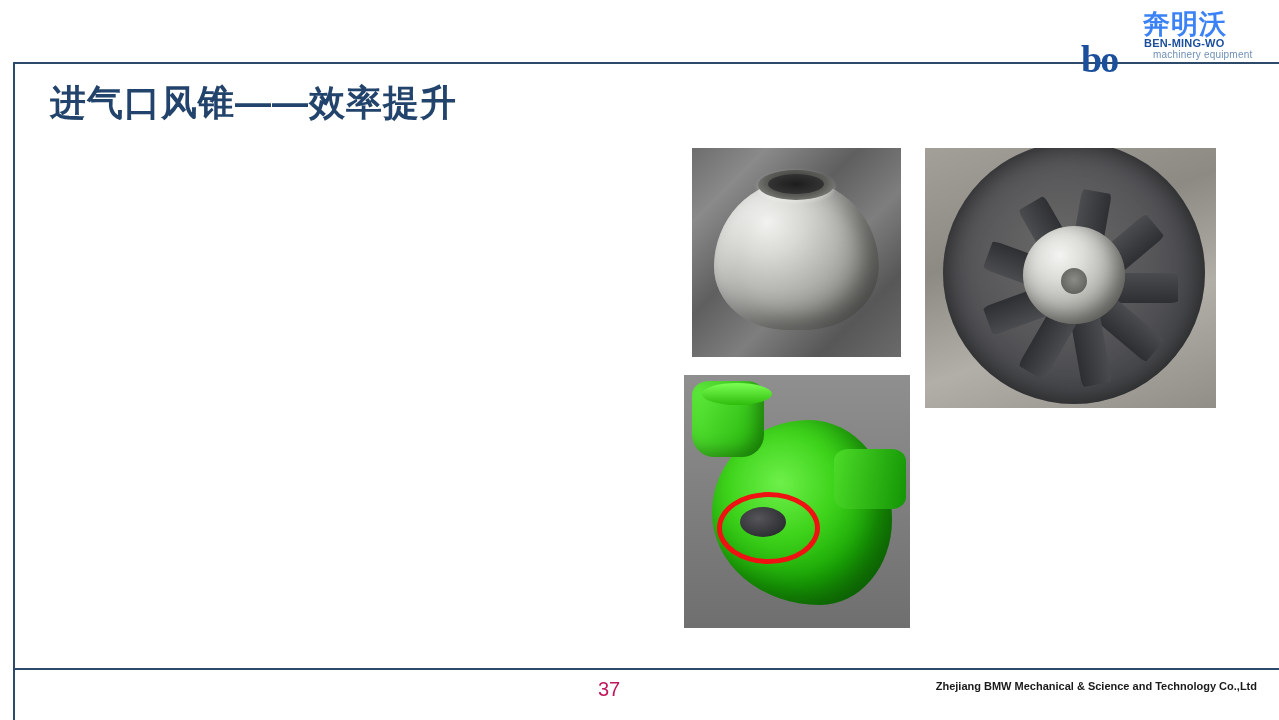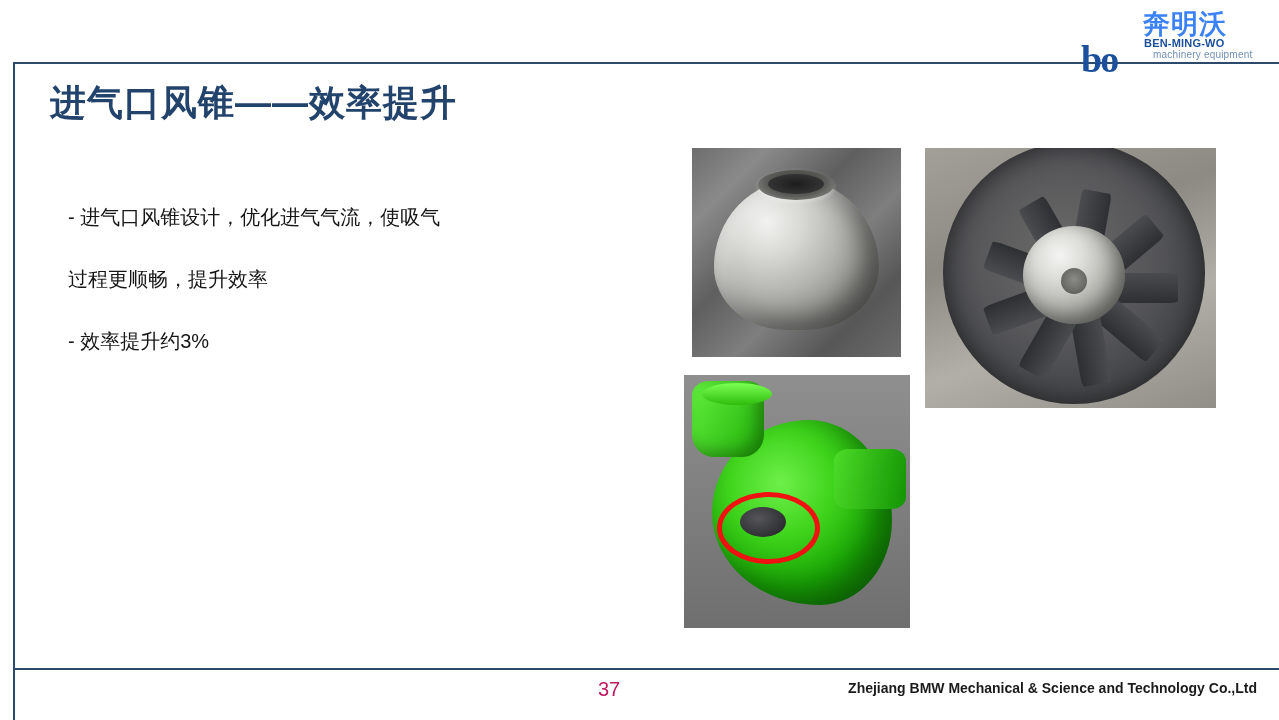--- a/index.html
+++ b/index.html
@@ -280,21 +280,21 @@
     left: 598px;
     top: 678px;
     font-size: 20px;
     color: #be185d;
     text-align: center;
   }
   .footer-text {
     position: absolute;
     right: 22px;
     top: 680px;
-    font-size: 14px;
+    font-size: 11px;
     font-weight: bold;
     color: #1a1a1a;
   }
 </style>
 </head>
 <body>
 
 <div class="slide">
 
   <div class="left-bar">
@@ -305,25 +305,20 @@
     <div class="logo">
       <div class="logo-bo">bo</div>
       <div class="logo-cn">奔明沃</div>
       <div class="logo-en">BEN-MING-WO</div>
       <div class="logo-en2">machinery equipment</div>
     </div>
   </div>
 
   <div class="slide-title">进气口风锥——效率提升</div>
 
-  <div class="bullets">
-    <div class="bullet-line">- 进气口风锥设计，优化进气气流，使吸气</div>
-    <div class="bullet-line">过程更顺畅，提升效率</div>
-    <div class="bullet-line">- 效率提升约3%</div>
-  </div>
 
   <div class="photo photo-cone">
     <div class="cone-body"></div>
     <div class="cone-rim"></div>
     <div class="cone-hole"></div>
   </div>
 
   <div class="photo photo-impeller">
     <div class="imp-disc">
       <div class="blade" style="transform:rotate(0deg)"></div>

